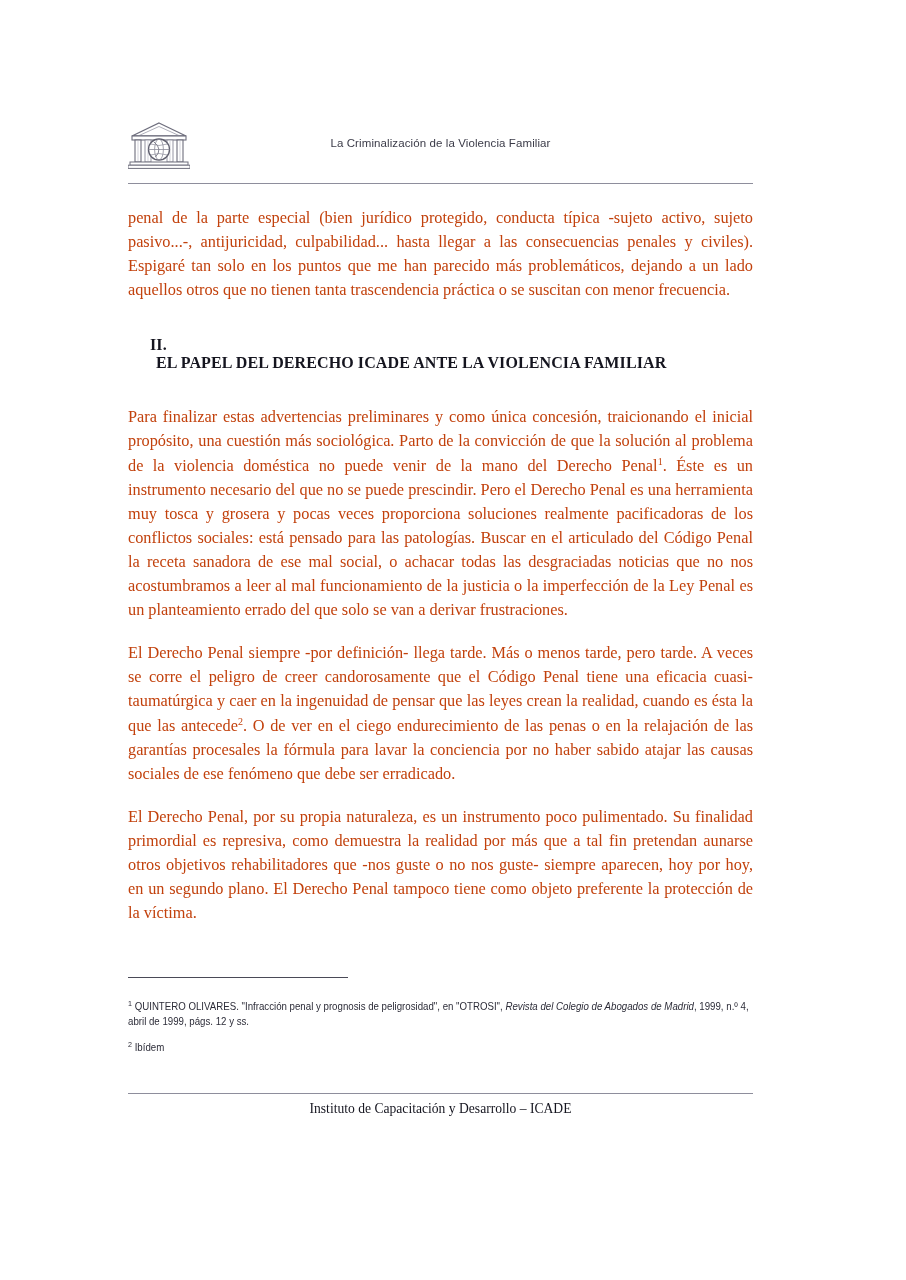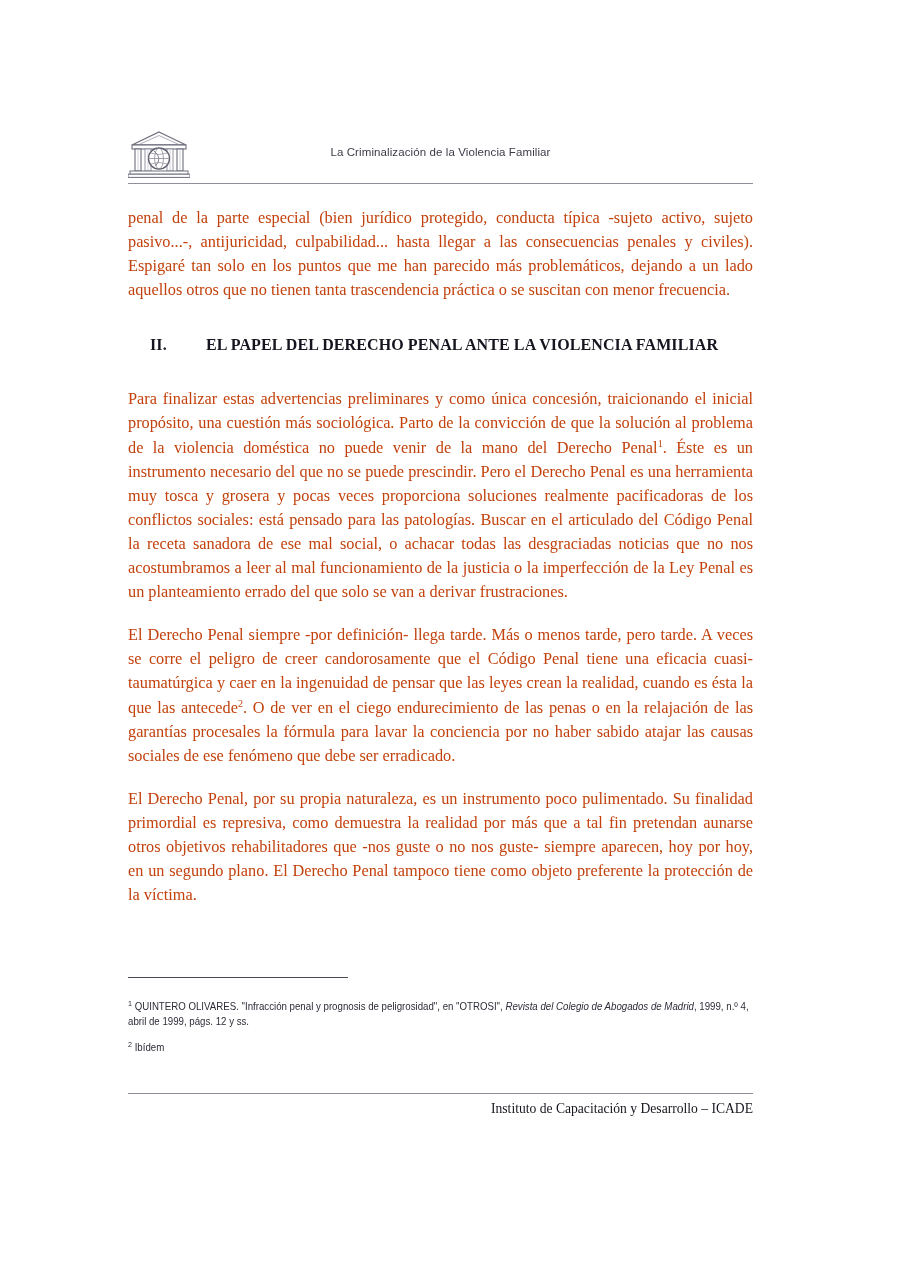--- a/index.html
+++ b/index.html
@@ -21,21 +21,21 @@
     width: 906px;
     height: 1280px;
     background: #ffffff;
     overflow: hidden;
   }
 
   
   .header {
     position: absolute;
     left: 128px;
-    top: 128px;
+    top: 119px;
     width: 625px;
     height: 56px;
   }
   .header-logo {
     position: absolute;
     left: 0px;
     top: 2px;
     width: 62px;
     height: 52px;
   }
@@ -86,20 +86,21 @@
 
   h2.section-heading {
     margin: 0 0 19px 0;
     padding: 0;
     font-family: "Liberation Serif", serif;
     font-size: 16px;
     font-weight: bold;
     color: #15151f;
     letter-spacing: 0.1px;
     display: flex;
+    flex-direction: column;
   }
   h2.section-heading .num {
     display: inline-block;
     width: 28px;
     margin-left: 22px;
     flex: 0 0 auto;
   }
   h2.section-heading .ttl {
     display: inline-block;
     margin-left: 28px;
@@ -148,21 +149,21 @@
     top: 1093px;
     width: 625px;
     height: 0;
     border-top: 1.3px solid #8e8e9c;
   }
   .footer-text {
     position: absolute;
     left: 128px;
     top: 1101px;
     width: 625px;
-    text-align: right;
+    text-align: center;
     font-family: "Liberation Serif", serif;
     font-size: 13.6px;
     color: #15151f;
   }
   .page-number {
     position: absolute;
     left: 128px;
     top: 1119px;
     width: 625px;
     text-align: center;
@@ -214,21 +215,21 @@
   <div class="header-rule"></div>
 
   <div class="content">
 
     <p class="body">penal de la parte especial (bien jurídico protegido, conducta típica -sujeto activo, sujeto pasivo...-, antijuricidad, culpabilidad... hasta llegar a las consecuencias penales y civiles). Espigaré tan solo en los puntos que me han parecido más problemáticos, dejando a un lado aquellos otros que no tienen tanta trascendencia práctica o se suscitan con menor frecuencia.</p>
 
     <div class="para-gap-1"></div>
 
     <h2 class="section-heading">
       <span class="num">II.</span>
-      <span class="ttl">EL PAPEL DEL DERECHO PENAL ANTE LA VIOLENCIA FAMILIAR</span>
+      <span class="ttl">EL PAPEL DEL DERECHO ICADE ANTE LA VIOLENCIA FAMILIAR</span>
     </h2>
 
     <div class="para-gap-2"></div>
 
     <p class="body"><span>Para finalizar estas advertencias preliminares y como única concesión, traicionando el inicial propósito, una cuestión más sociológica. Parto de la convicción de que la solución al problema de la violencia doméstica no puede venir de la mano del Derecho Penal</span><sup class="fn">1</sup><span>. Éste es un instrumento necesario del que no se puede prescindir. Pero el Derecho Penal es una herramienta muy tosca y grosera y pocas veces proporciona soluciones realmente pacificadoras de los conflictos sociales: está pensado para las patologías. Buscar en el articulado del Código Penal la receta sanadora de ese mal social, o achacar todas las desgraciadas noticias que no nos acostumbramos a leer al mal funcionamiento de la justicia o la imperfección de la Ley Penal es un planteamiento errado del que solo se van a derivar frustraciones.</span></p>
 
     <p class="body"><span>El Derecho Penal siempre -por definición- llega tarde. Más o menos tarde, pero tarde. A veces se corre el peligro de creer candorosamente que el Código Penal tiene una eficacia cuasi-taumatúrgica y caer en la ingenuidad de pensar que las leyes crean la realidad, cuando es ésta la que las antecede</span><sup class="fn">2</sup><span>. O de ver en el ciego endurecimiento de las penas o en la relajación de las garantías procesales la fórmula para lavar la conciencia por no haber sabido atajar las causas sociales de ese fenómeno que debe ser erradicado.</span></p>
 
     <p class="body last">El Derecho Penal, por su propia naturaleza, es un instrumento poco pulimentado. Su finalidad primordial es represiva, como demuestra la realidad por más que a tal fin pretendan aunarse otros objetivos rehabilitadores que -nos guste o no nos guste- siempre aparecen, hoy por hoy, en un segundo plano. El Derecho Penal tampoco tiene como objeto preferente la protección de la víctima.</p>
   </div>

